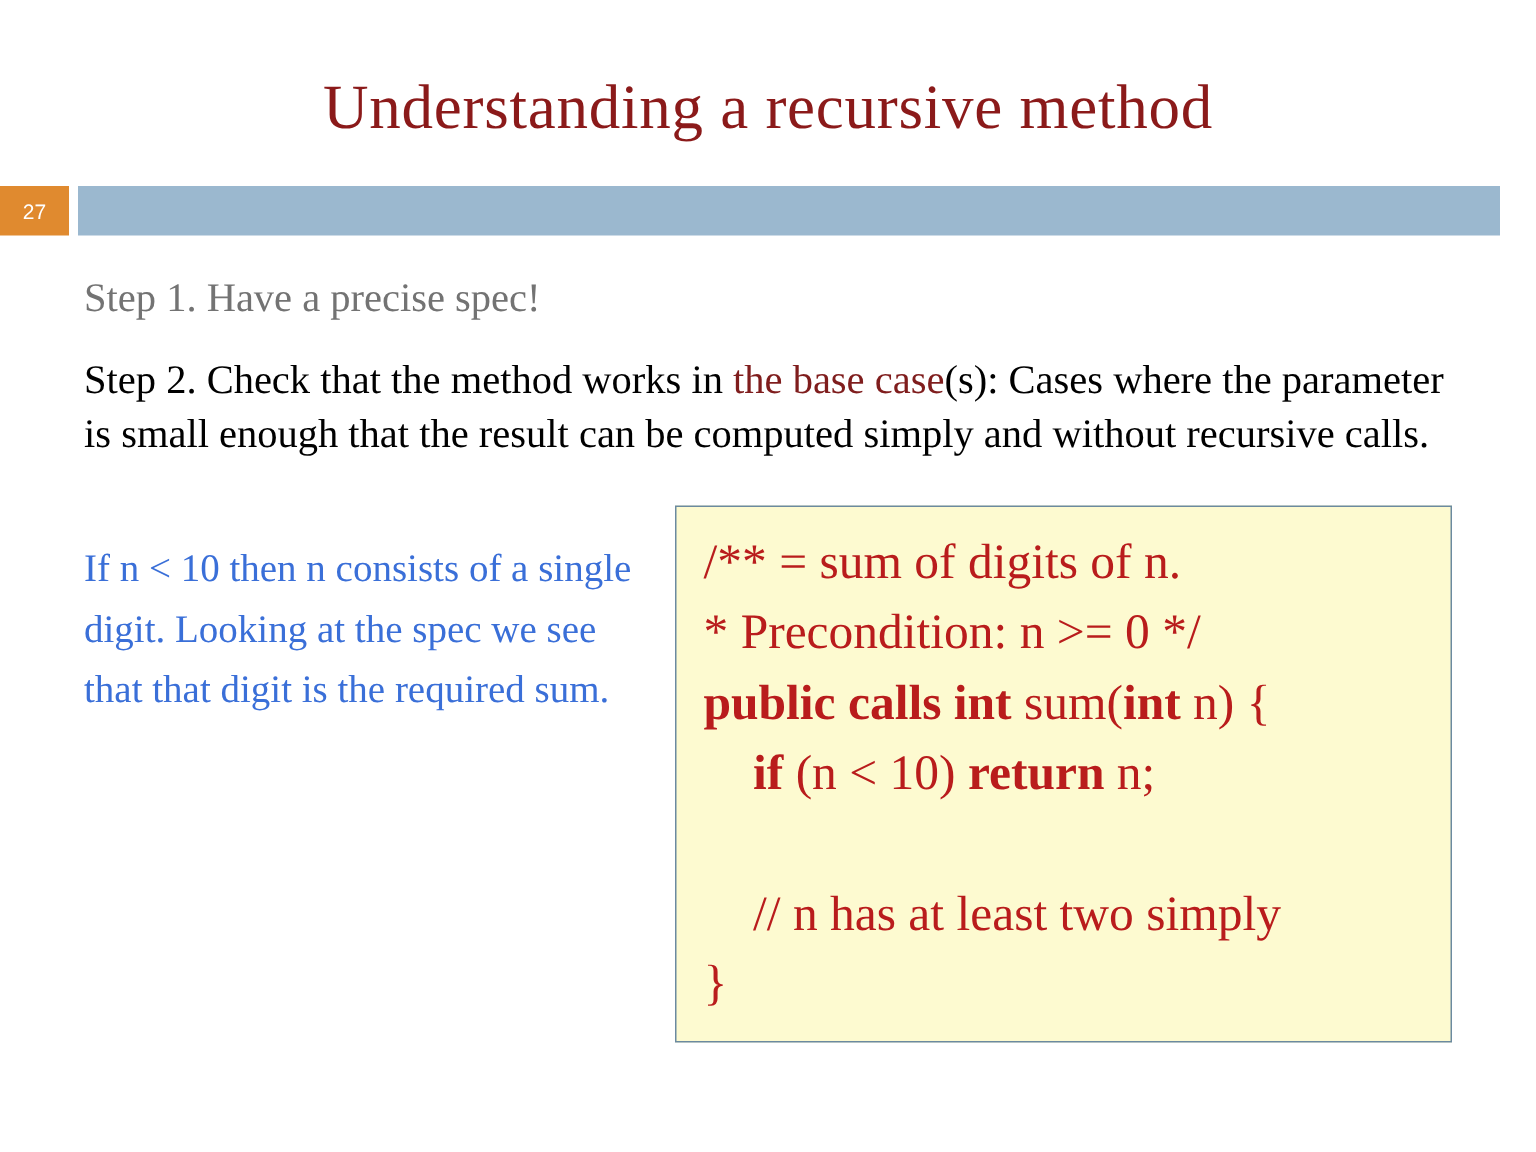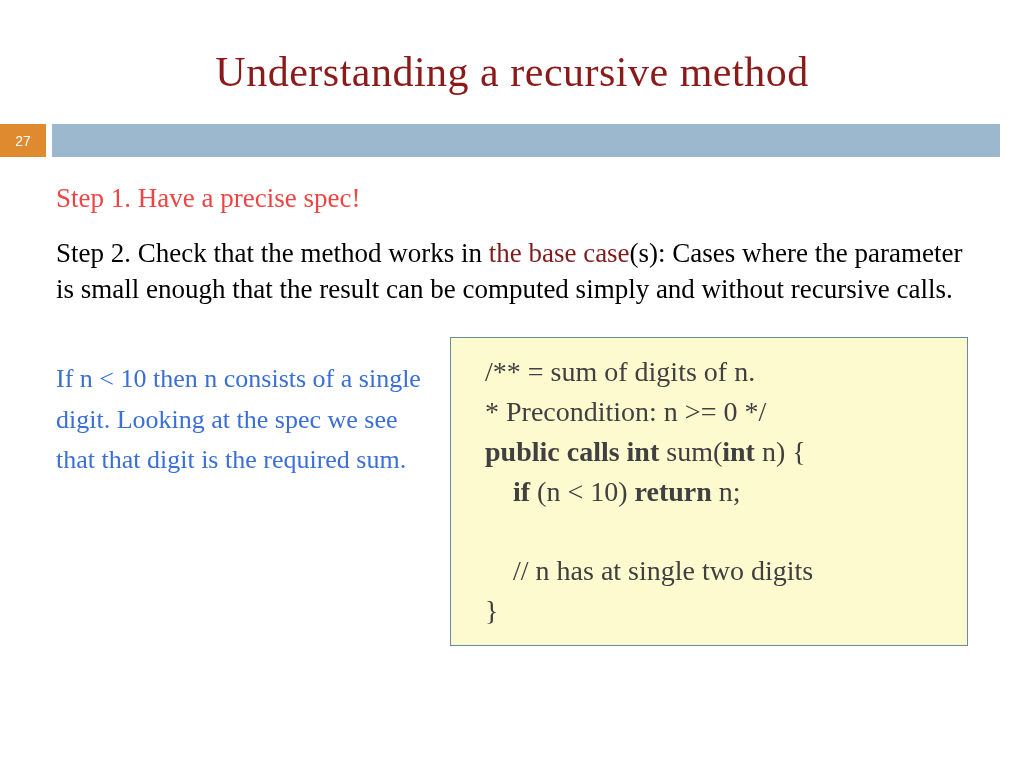--- a/index.html
+++ b/index.html
@@ -48,21 +48,21 @@
   .band-bar {
     flex: 1;
     background: #9bb8cf;
     margin-right: 24px;
   }
   .content {
     padding: 0 56px 0 56px;
   }
   .step1 {
     font-size: 27px;
-    color: #ef4444;
+    color: #737373;
     margin-bottom: 22px;
   }
   .step2 {
     font-size: 27px;
     color: #000;
     line-height: 1.32;
     margin-bottom: 30px;
   }
   .base-case {
     color: #7f1d1d;
@@ -76,24 +76,24 @@
     flex: 0 0 370px;
     color: #3a6fd8;
     font-size: 26px;
     line-height: 1.55;
     padding-top: 22px;
   }
   .codebox {
     flex: 1;
     border: 1px solid #6b8aa0;
     background: #fdfad0;
-    padding: 14px 18px 14px 34px;
-    font-size: 28px;
+    padding: 14px 18px 14px 18px;
+    font-size: 33px;
     line-height: 1.42;
-    color: #404040;
+    color: #b91c1c;
     font-family: Georgia, 'Times New Roman', serif;
   }
   .codebox .bold { font-weight: bold; }
 </style>
 </head>
 <body>
 
 <div class="slide">
 
   <h1 class="title">Understanding  a recursive method</h1>
@@ -120,21 +120,21 @@
         <div>/** =  sum of digits of n.</div>
         <div>    * Precondition:  n &gt;= 0 */</div>
         <div>
           <span class="bold">public calls int</span><span> sum(</span><span class="bold">int</span><span> n) {</span>
         </div>
         <div>
           &nbsp;&nbsp;&nbsp;&nbsp;<span class="bold">if</span><span> (n &lt; 10) </span><span class="bold">return</span><span> n;</span>
         </div>
         <div>&nbsp;</div>
         <div>
-          &nbsp;&nbsp;&nbsp;&nbsp;<span>// n has at single two digits</span>
+          &nbsp;&nbsp;&nbsp;&nbsp;<span>// n has at least two simply</span>
         </div>
         <div>}</div>
       </div>
 
     </div>
 
   </div>
 
 </div>
 

